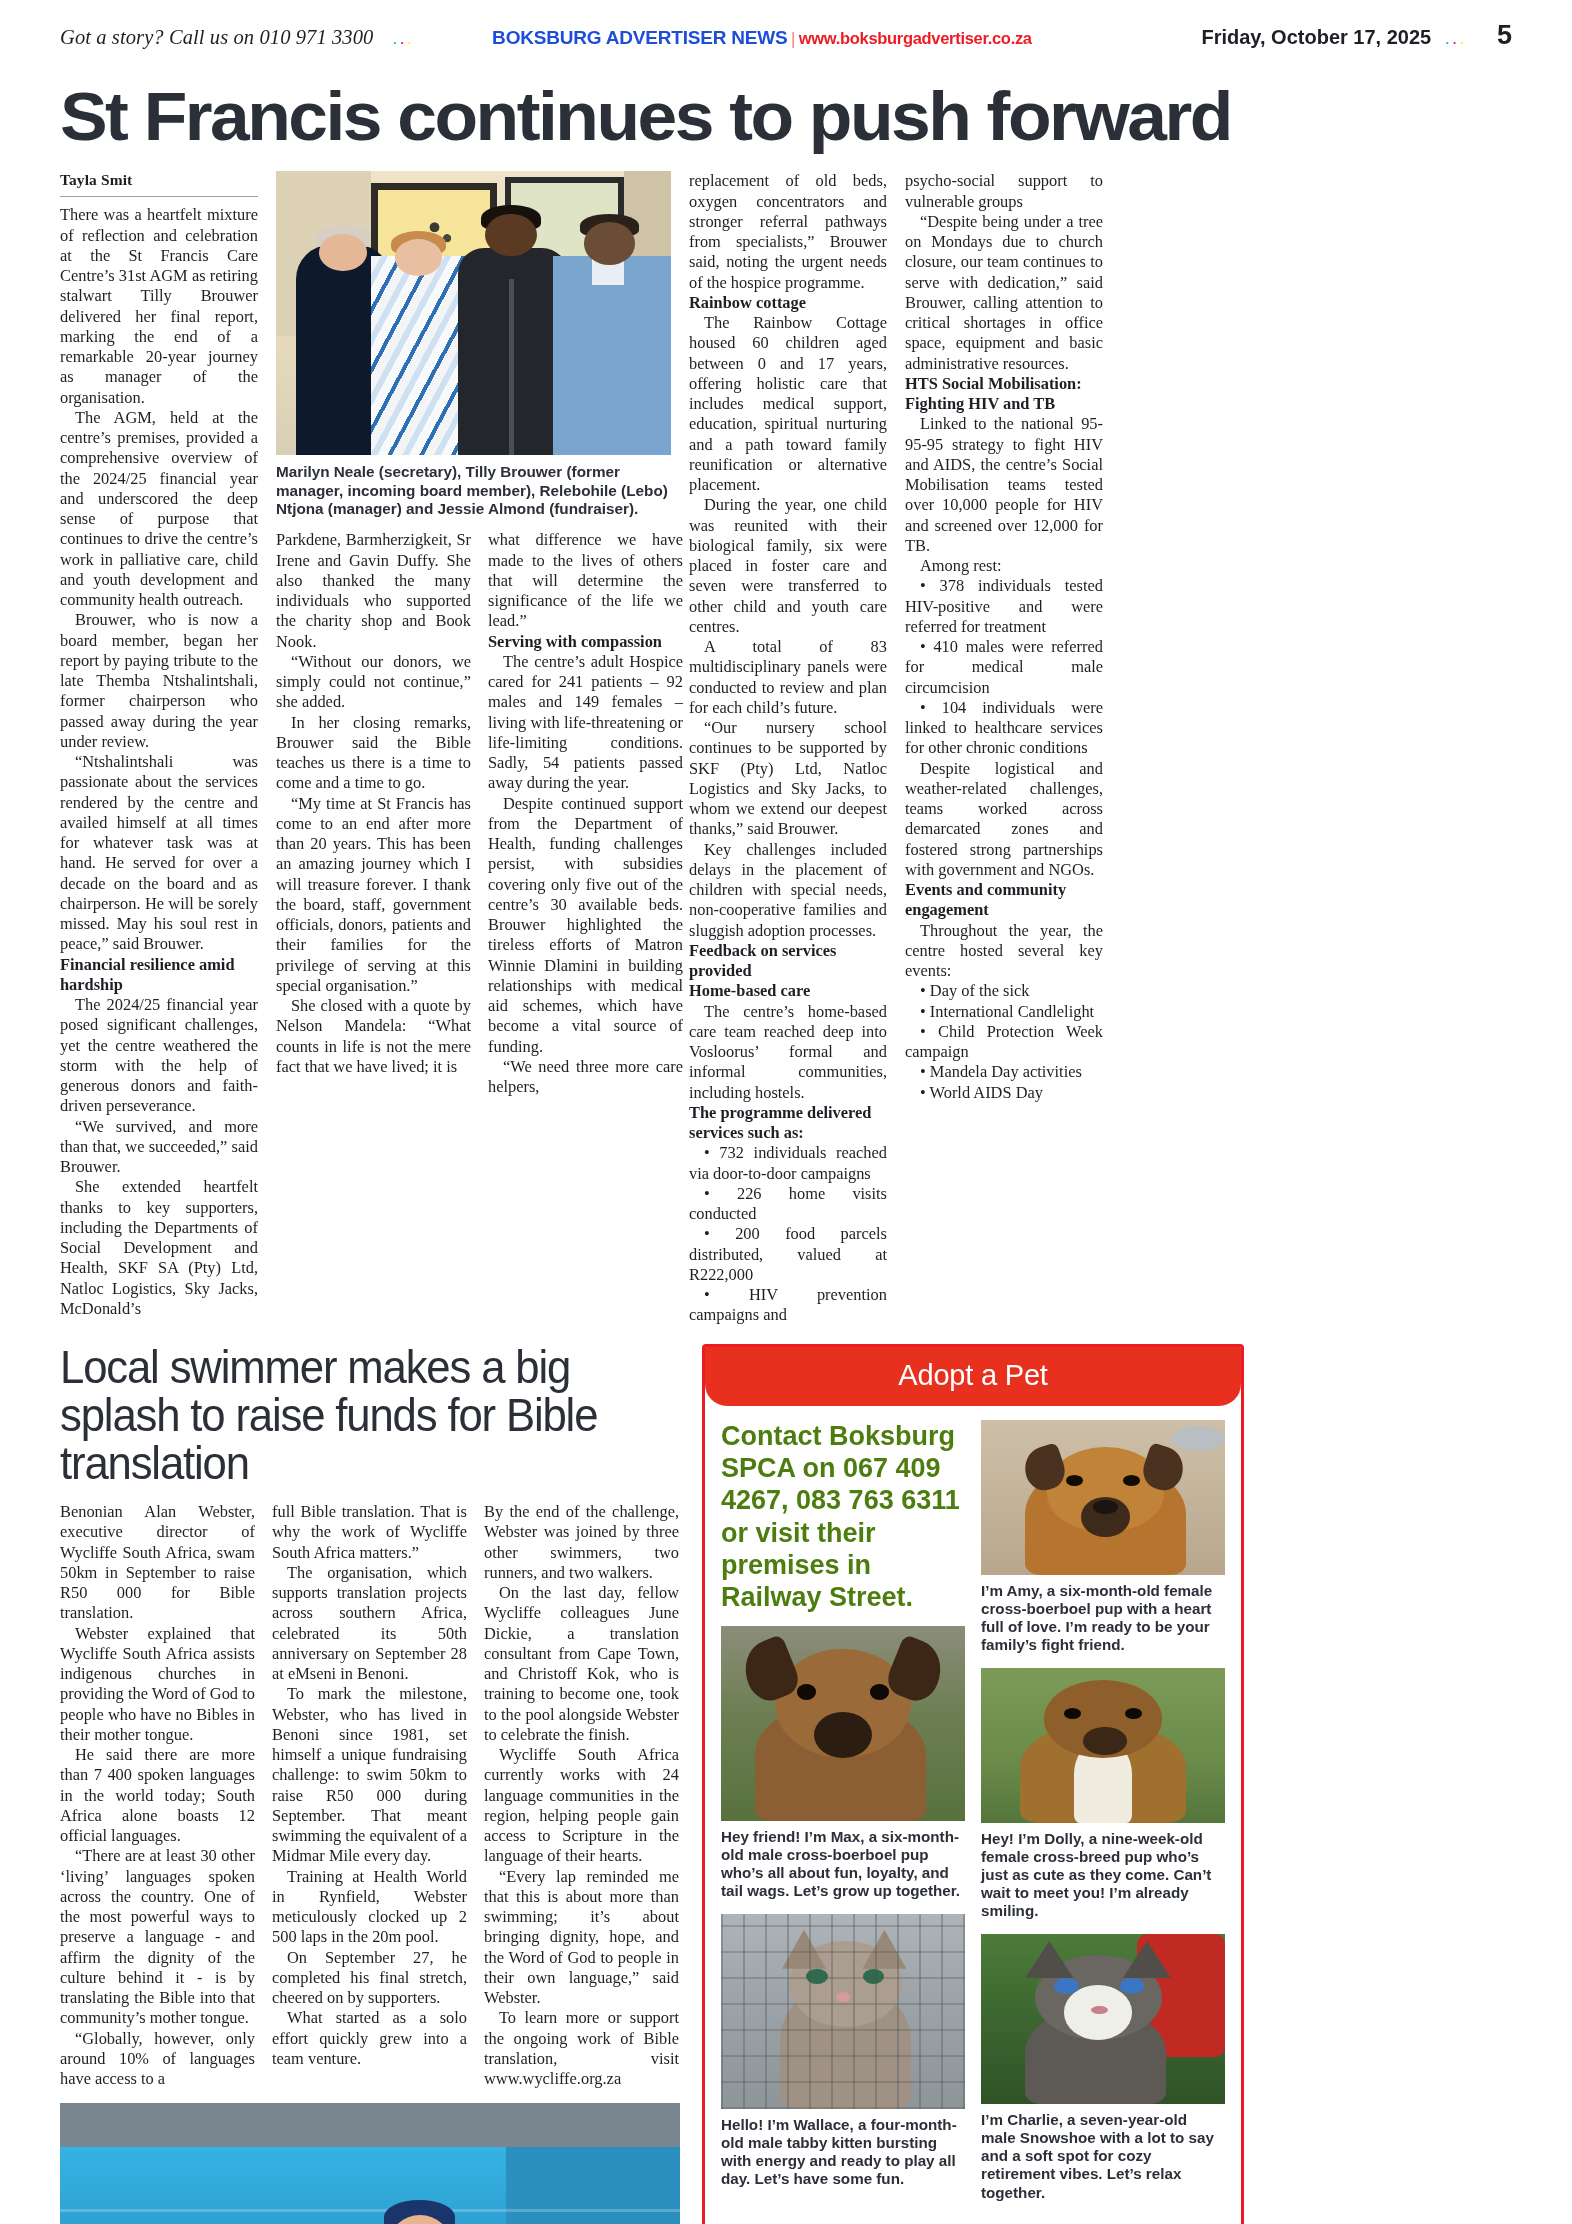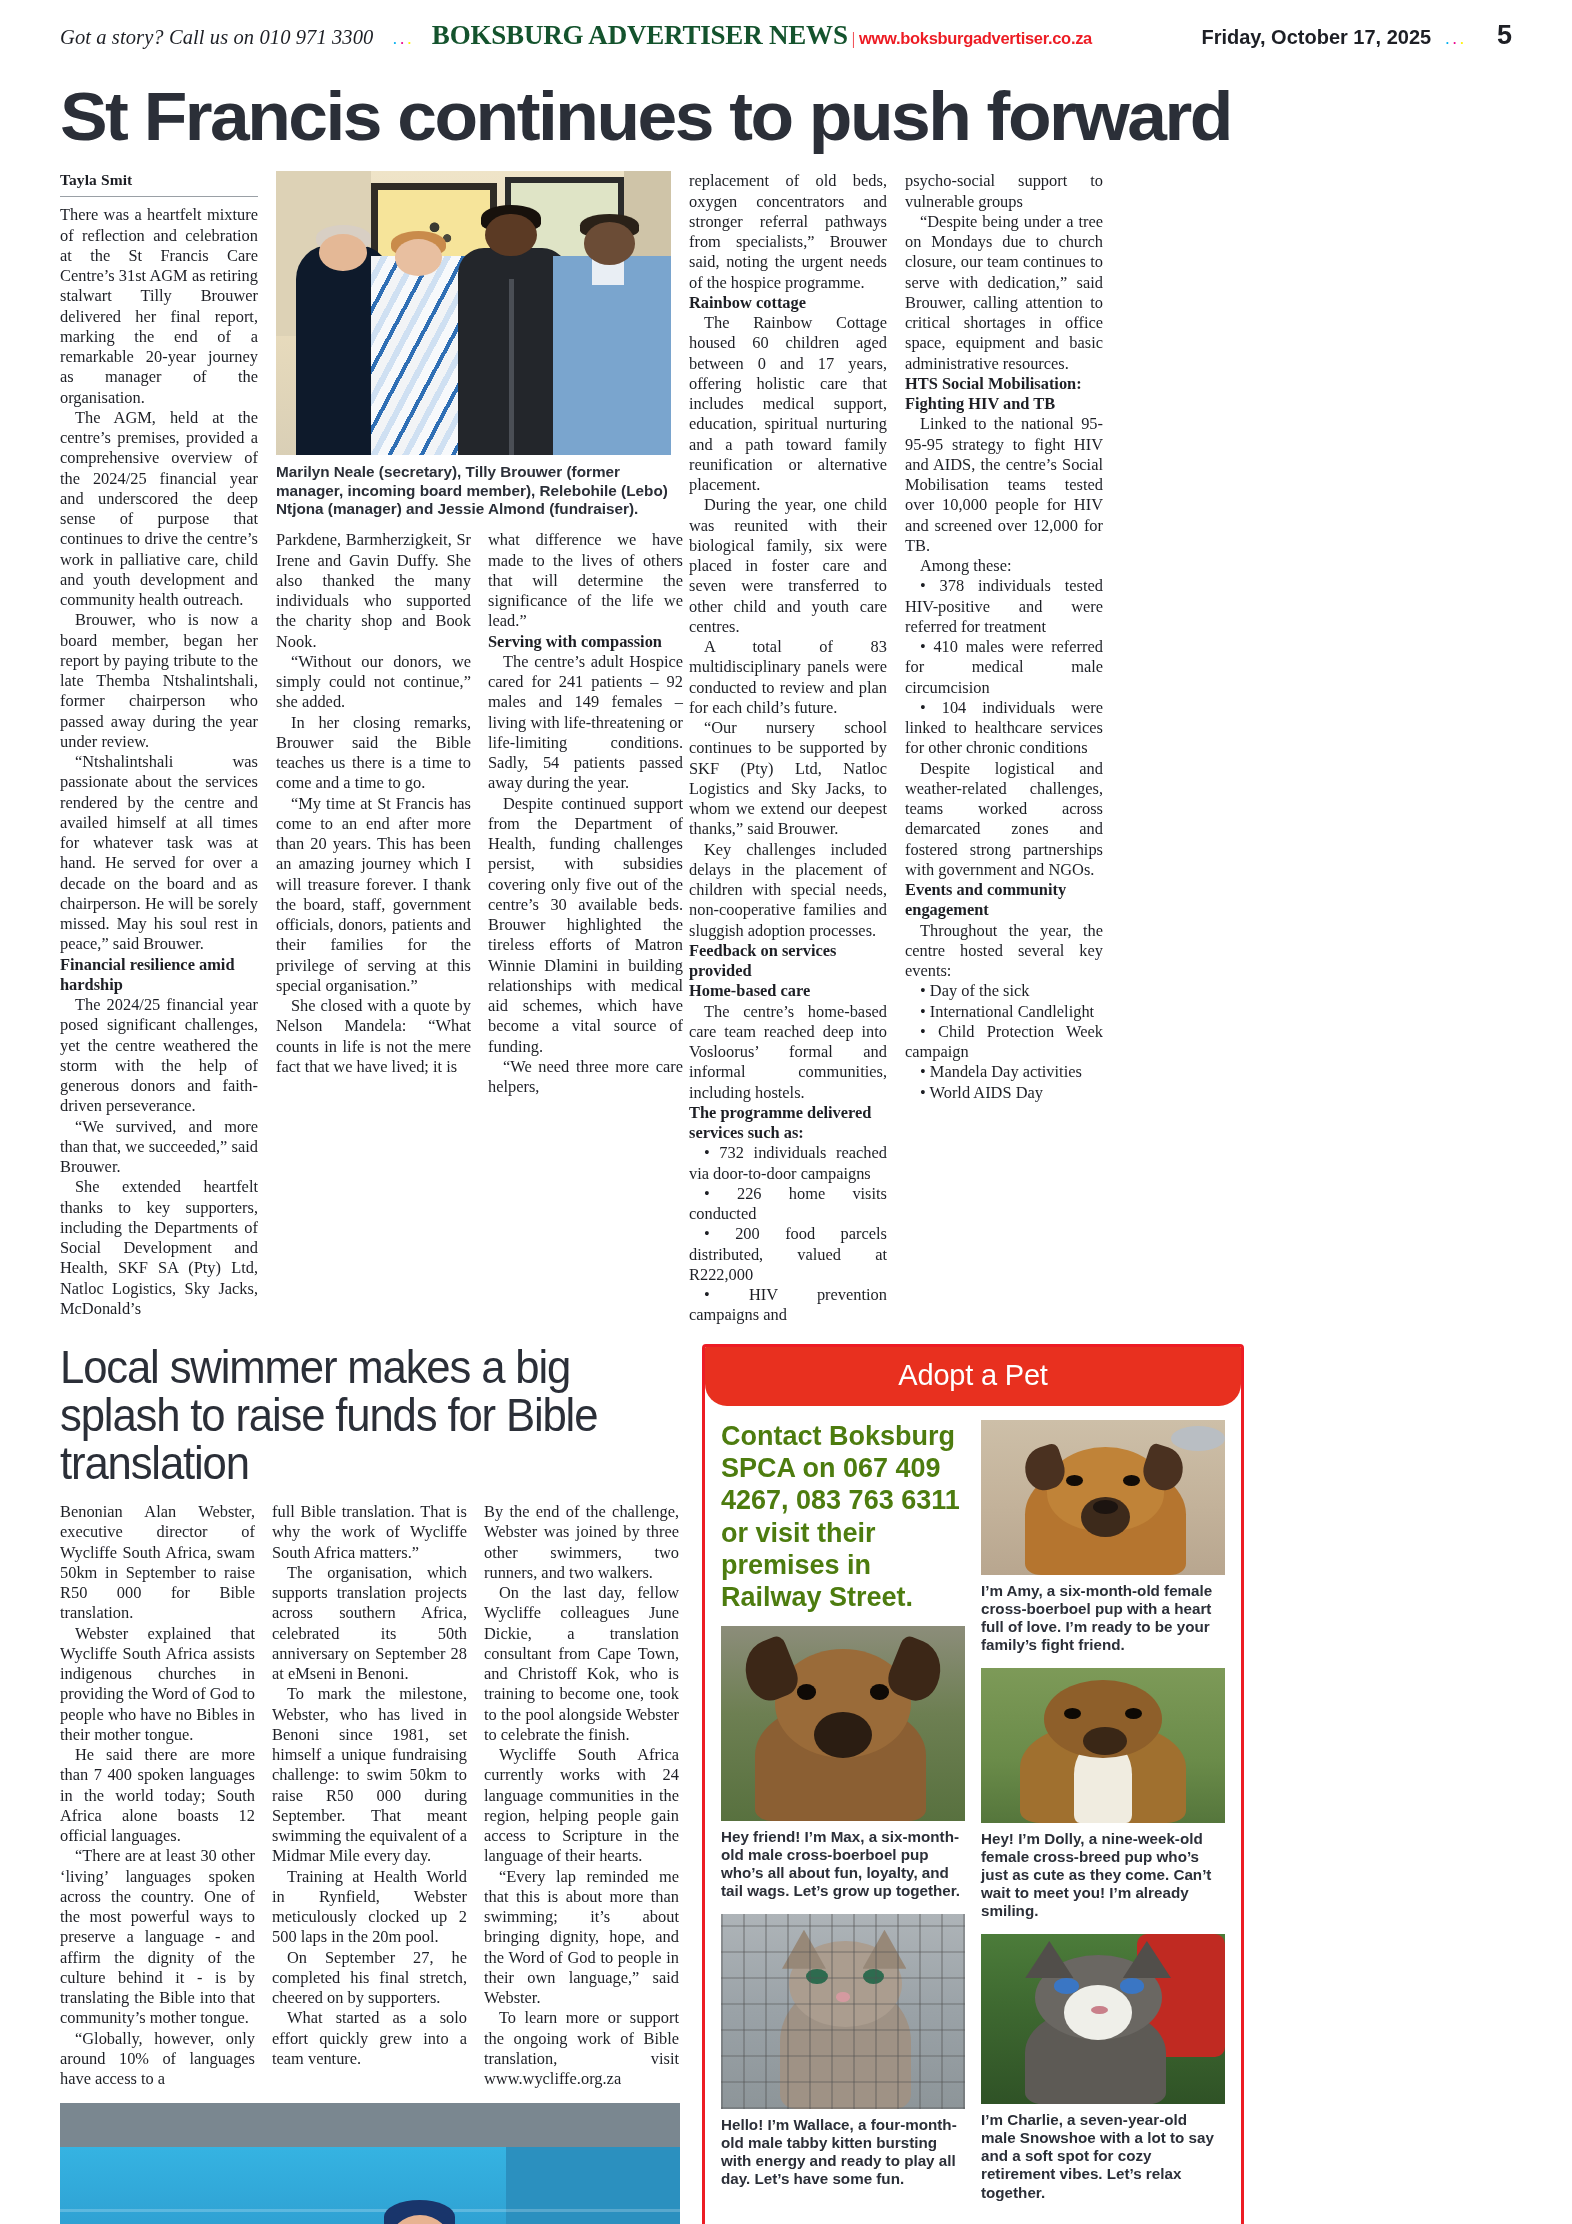--- a/index.html
+++ b/index.html
@@ -13,21 +13,21 @@
   }
   .page{position:relative;width:1572px;height:2224px;box-sizing:border-box;padding:0 60px;}
 
   
   .masthead{display:flex;align-items:baseline;height:78px;padding-top:20px;box-sizing:border-box;}
   .mast-left{font-family:"Liberation Serif",serif;font-style:italic;font-size:20.5px;font-weight:400;color:#1d1f25;letter-spacing:.1px;white-space:nowrap;}
   .cmyk{display:inline-block;margin-left:14px;letter-spacing:3px;font-size:17px;line-height:1;}
   .cmyk i{font-style:normal;}
   .c1{color:#00aeef}.c2{color:#ec008c}.c3{color:#fff200}
   .mast-center{flex:1;text-align:center;white-space:nowrap;transform:translateX(-46px);}
-  .mast-title{font-family:Liberation Serif, serif;font-weight:bold;font-size:27px;color:#14532d;letter-spacing:-0.2px;}
+  .mast-title{font-family:Liberation Sans, sans-serif;font-weight:bold;font-size:19px;color:#1d4ed8;letter-spacing:-0.2px;}
   .mast-pipe{color:#ed1c24;font-weight:400;margin:0 4px;}
   .mast-url{font-family:"Liberation Sans",sans-serif;font-weight:bold;font-size:16.5px;color:#ed1c24;letter-spacing:-0.3px;}
   .mast-right{display:flex;align-items:baseline;white-space:nowrap;}
   .mast-date{font-family:"Liberation Sans",sans-serif;font-weight:bold;font-size:20px;color:#1d1f25;letter-spacing:0px;}
   .mast-page{font-family:"Liberation Sans",sans-serif;font-weight:bold;font-size:27px;color:#1d1f25;margin-left:30px;}
 
   
   .headline1{
     font-family:"Liberation Sans",sans-serif;
     font-weight:bold;
@@ -292,21 +292,21 @@
       <p class="body">• 226 home visits conducted</p>
       <p class="body">• 200 food parcels distributed, valued at R222,000</p>
       <p class="body">• HIV prevention campaigns and</p>
     </div>
 
     <div class="col">
       <p class="body first">psycho-social support to vulnerable groups</p>
       <p class="body">“Despite being under a tree on Mondays due to church closure, our team continues to serve with dedication,” said Brouwer, calling attention to critical shortages in office space, equipment and basic administrative resources.</p>
       <p class="sub">HTS Social Mobilisation: Fighting HIV and TB</p>
       <p class="body">Linked to the national 95-95-95 strategy to fight HIV and AIDS, the centre’s Social Mobilisation teams tested over 10,000 people for HIV and screened over 12,000 for TB.</p>
-      <p class="body">Among these:</p>
+      <p class="body">Among rest:</p>
       <p class="body">• 378 individuals tested HIV-positive and were referred for treatment</p>
       <p class="body">• 410 males were referred for medical male circumcision</p>
       <p class="body">• 104 individuals were linked to healthcare services for other chronic conditions</p>
       <p class="body">Despite logistical and weather-related challenges, teams worked across demarcated zones and fostered strong partnerships with government and NGOs.</p>
       <p class="sub">Events and community engagement</p>
       <p class="body">Throughout the year, the centre hosted several key events:</p>
       <p class="body">• Day of the sick</p>
       <p class="body">• International Candlelight</p>
       <p class="body">• Child Protection Week campaign</p>
       <p class="body">• Mandela Day activities</p>

